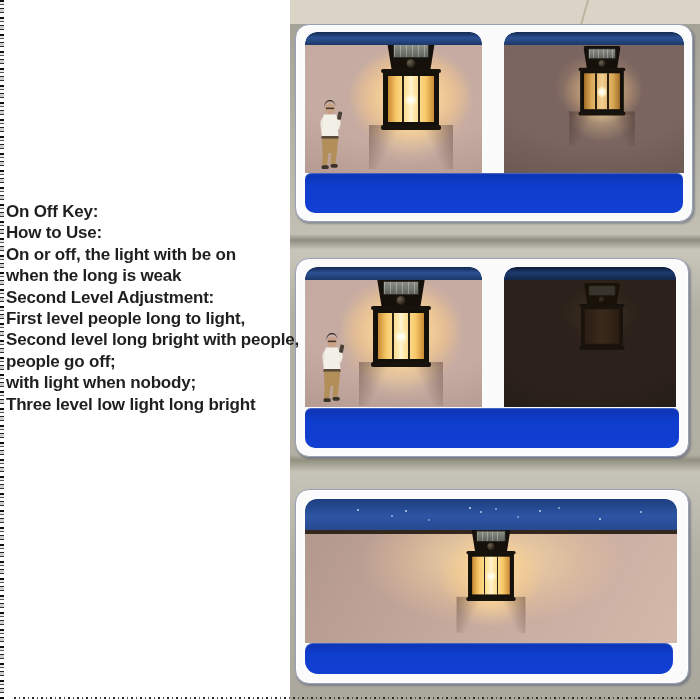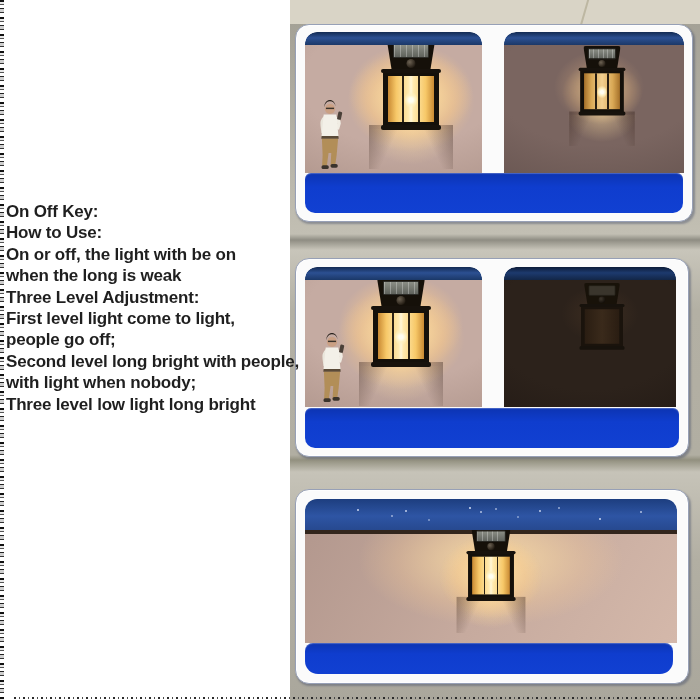--- a/index.html
+++ b/index.html
@@ -124,24 +124,24 @@
 <div class="page">
 
   <div class="edge-noise-left"></div>
   <div class="edge-noise-bottom"></div>
 
   <div class="instructions">
     <div>On Off Key:</div>
     <div>How to Use:</div>
     <div>On or off, the light with be on</div>
     <div>when the long is weak</div>
-    <div>Three Level Adjustment:</div>
-    <div>First level light come to light,</div>
+    <div>Second Level Adjustment:</div>
+    <div>First level people long to light,</div>
+    <div>Second level long bright with people,</div>
     <div>people go off;</div>
-    <div>Second level long bright with people,</div>
     <div>with light when nobody;</div>
     <div>Three level low light long bright</div>
   </div>
 
   <div class="photo-region">
     <div class="bg-top">
       <div class="crack"></div>
     </div>
 
     <div class="card card1">

